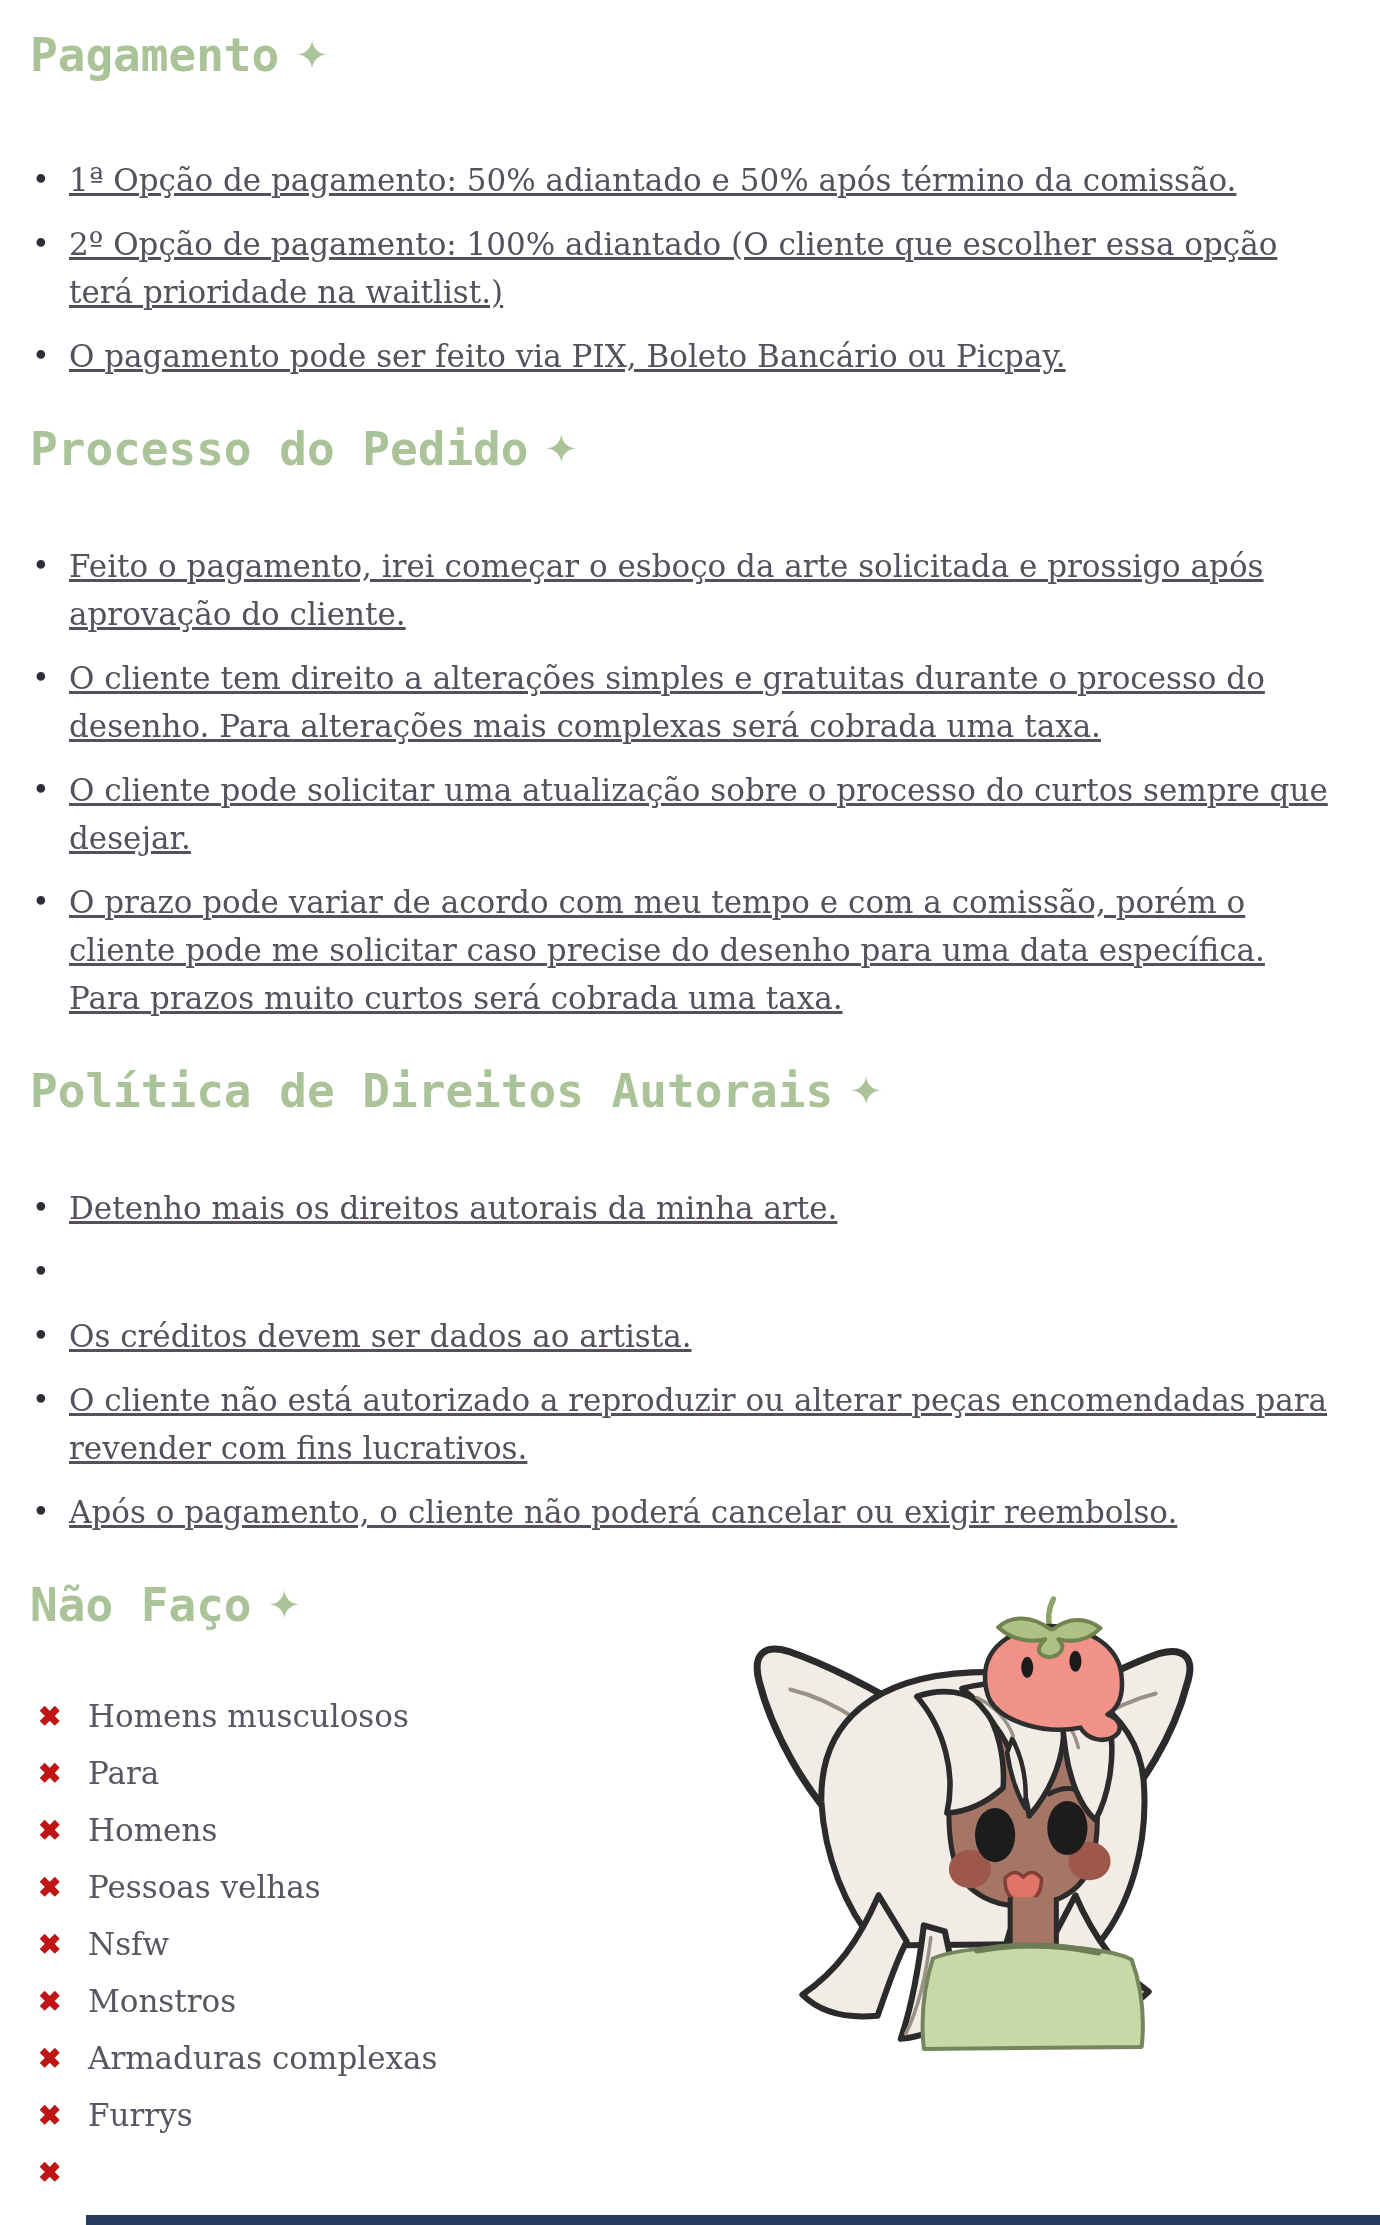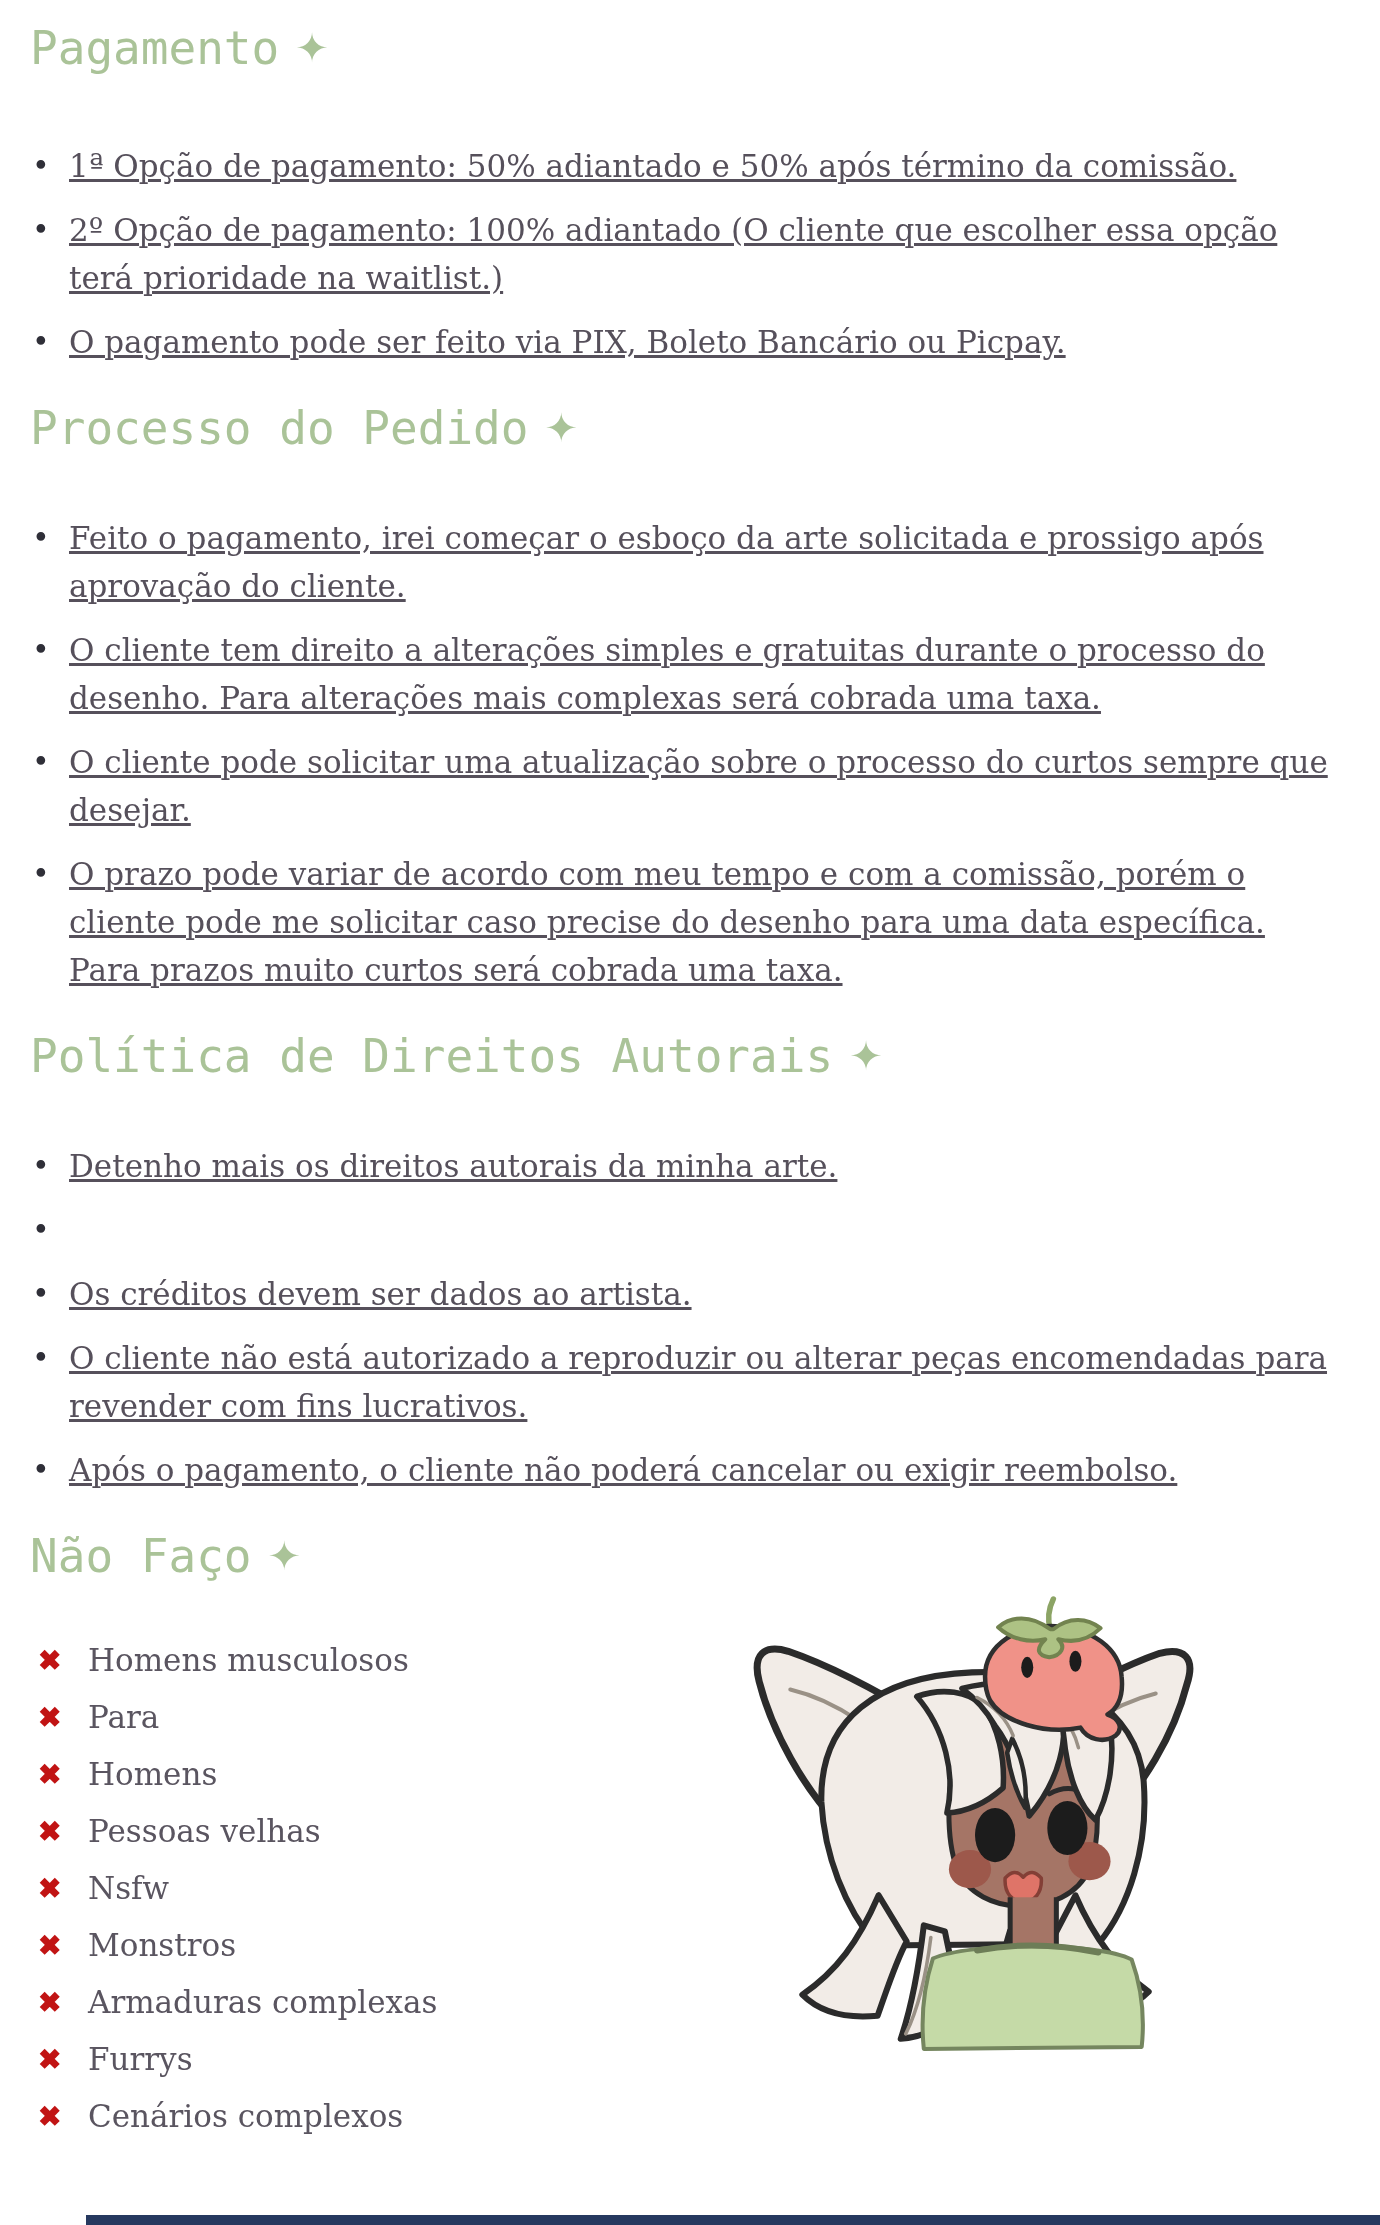--- a/index.html
+++ b/index.html
@@ -18,23 +18,23 @@
     font-family:"DejaVu Serif","Liberation Serif",serif;
   }
   .content{
     position:absolute;
     left:30px;
     top:16px;
     width:1312px;
   }
   .heading{
     font-family:"DejaVu Sans Mono","Liberation Mono",monospace;
-    font-weight:normal;
+    font-weight:bold;
     font-size:46px;
-    line-height:64px;
+    line-height:78px;
     color:var(--green);
     margin:30px 0 54px 0;
     white-space:nowrap;
   }
   .heading.first{margin-top:0;margin-bottom:62px;}
   .heading.tight{margin-bottom:23px;}
   .sparkle{
     font-family:"DejaVu Sans",sans-serif;
     font-size:40px;
     margin-left:16px;
@@ -186,21 +186,20 @@
       <li>
           <span class="marker">✖</span>
           <span class="text">Armaduras complexas</span>
         </li>
       <li>
           <span class="marker">✖</span>
           <span class="text">Furrys</span>
         </li>
       <li>
           <span class="marker">✖</span>
-          <span class="text">Cenários complexos</span>
         </li>
     </ul>
   </div>
 
   <svg class="mascot" viewBox="0 0 490 460" aria-hidden="true">
 
     <g>
       <path d="M33,85 C26,58 38,48 62,55 C100,68 152,95 198,123 C174,173 142,206 112,227 C78,192 46,136 33,85 Z" fill="#f2ece7" stroke="#2b2b2b" stroke-width="7" stroke-linejoin="round"></path>
       <path d="M64,93 Q98,101 132,124" fill="none" stroke="#9a9186" stroke-width="4" stroke-linecap="round"></path>
     </g>

